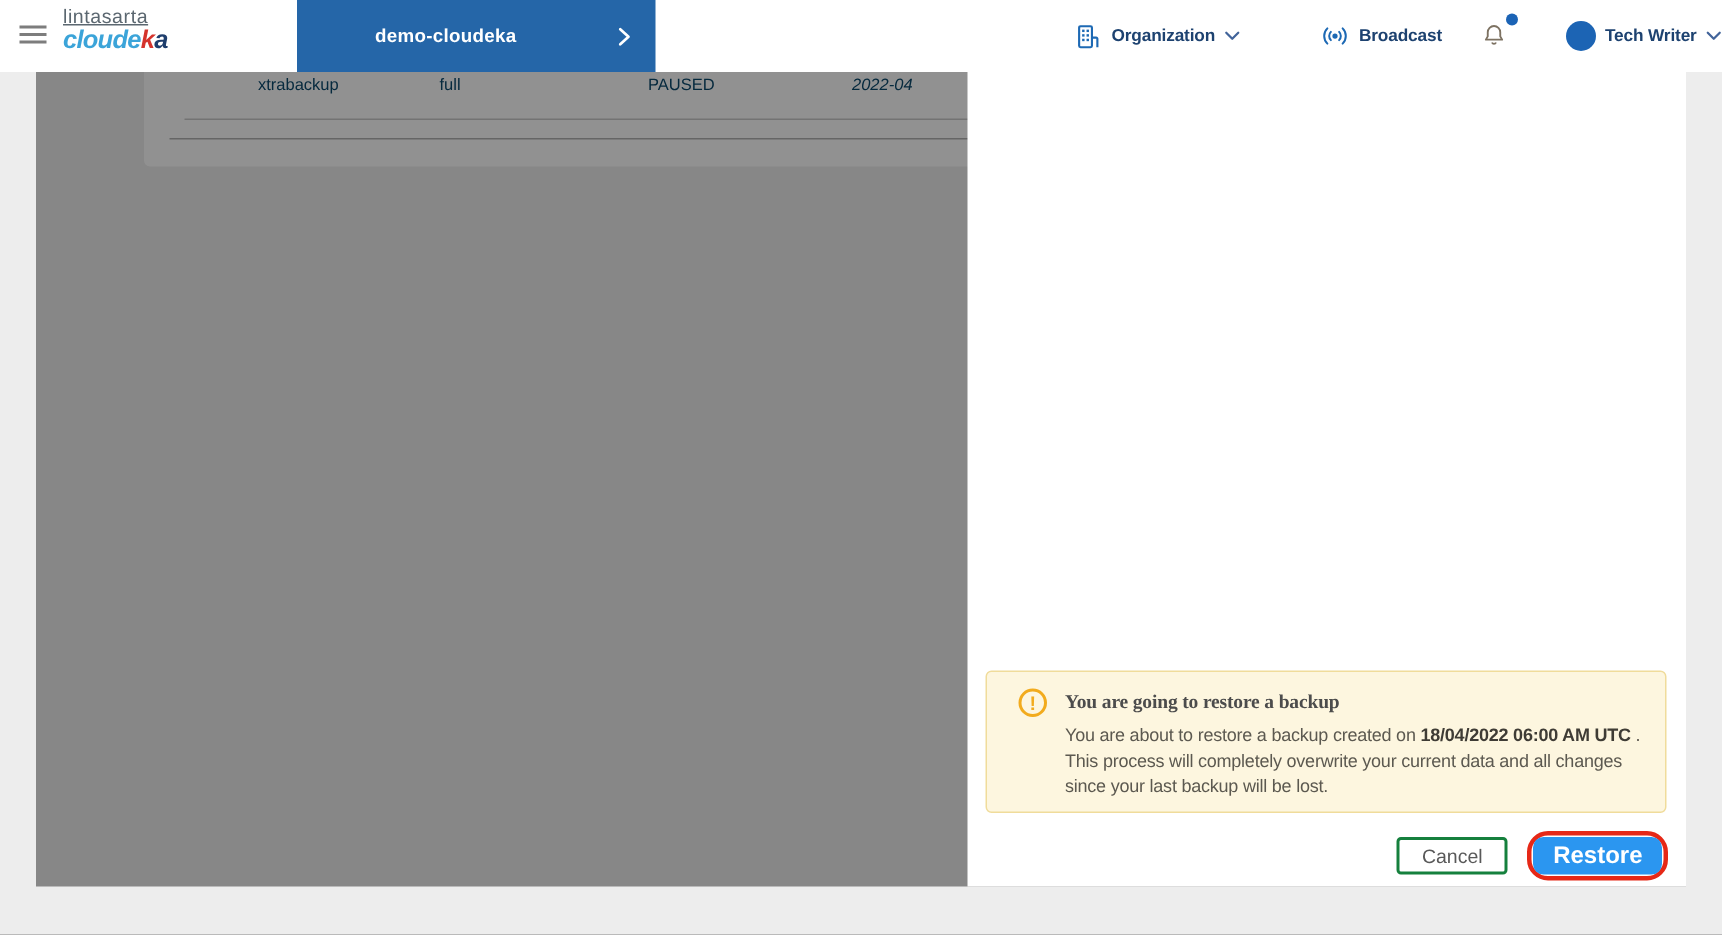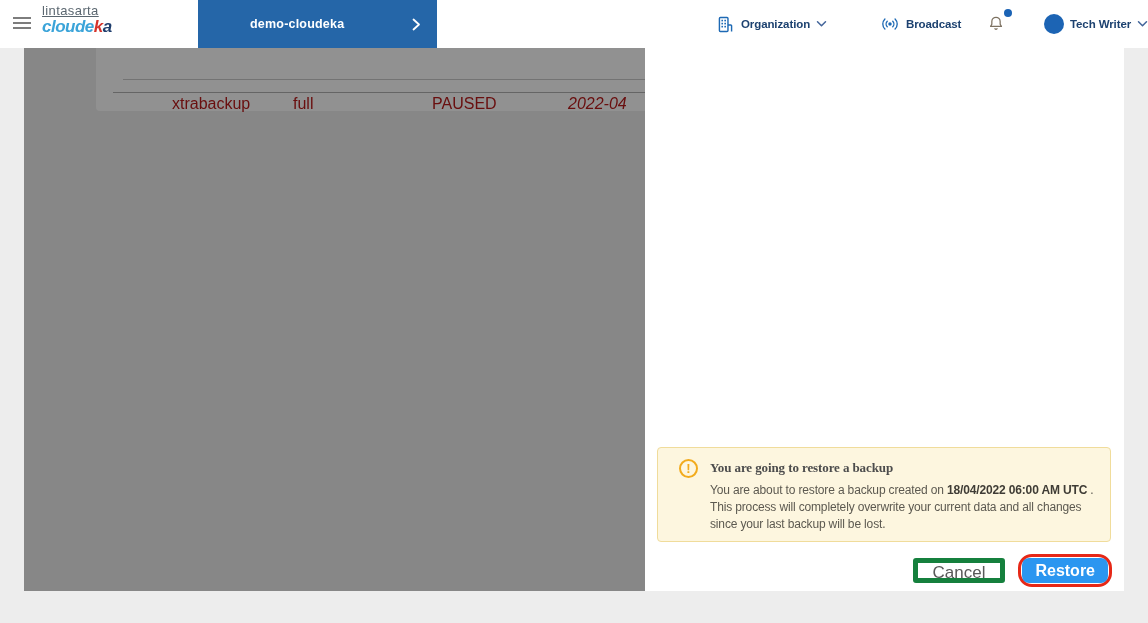--- a/index.html
+++ b/index.html
@@ -39,21 +39,21 @@
   .bell-wrap { position:relative; width:27px; height:48px; }
   .bell-wrap svg { position:absolute; left:0; top:14px; }
   .notif-dot { position:absolute; left:18px; top:9px; width:8px; height:8px; border-radius:50%; background:#1b63b5; }
   .avatar { width:20px; height:20px; border-radius:50%; background:#1c64b4; }
 
   
   .content-card {
     position:absolute; left:96px; top:48px; width:562px; height:63px;
     background:#ffffff; border-radius:0 0 4px 4px; z-index:1;
   }
-  .cell { position:absolute; top:3px; font-size:16px; color:#b91c1c; white-space:nowrap;margin-top:44px; }
+  .cell { position:absolute; top:3px; font-size:11px; color:#0c4a6e; white-space:nowrap; }
   .cell-name    { left:76px; }
   .cell-type    { left:197px; }
   .cell-status  { left:336px; }
   .cell-created { left:472px;font-style:italic; }
   .row-divider-1 { position:absolute; left:27px; right:0; top:31px; height:1px; background:#cbcbcb; }
   .row-divider-2 { position:absolute; left:17px; right:0; top:44px; height:1px; background:#b2b2b2; }
 
   .overlay {
     position:absolute; left:24px; top:48px; width:1100px; height:543px;
     background:rgba(0,0,0,0.43); z-index:10; cursor:pointer;
@@ -74,22 +74,22 @@
     border:2px solid #f2ab1d; border-radius:50%;
     color:#f2ab1d; font-weight:bold; font-size:13px; line-height:15px; text-align:center;
   }
   .warn-icon::after { content:"!"; }
   .alert-title { font-size:13px; font-weight:600; color:#4c4c4c; margin-bottom:6px; letter-spacing:-.1px;font-family:Liberation Serif, serif; }
   .alert-body  { font-size:12px; line-height:17px; color:#5c5950; letter-spacing:-.15px; }
   .alert-body b { color:#3f3c35; }
 
   .drawer-footer { position:absolute; right:12px; bottom:4px; display:flex; align-items:center; gap:13px; }
   .btn-cancel {
-    height:25px; padding:0 15px; background:#ffffff; border:5px solid #15803d;
-    border-radius:3px; font-size:17px; color:#595959; font-family:inherit; cursor:pointer;
+    height:25px; padding:0 15px; background:#ffffff; border:2px solid #15803d;
+    border-radius:3px; font-size:13px; color:#595959; font-family:inherit; cursor:pointer;
   }
   .restore-ring { display:inline-block; border:3px solid #e62817; border-radius:14px; padding:1px; }
   .btn-restore {
     height:25px; padding:0 13px; background:#2b96f0; border:none; border-radius:7px;
     font-size:16px; font-weight:600; color:#ffffff; font-family:inherit; cursor:pointer;
   }
 </style>
 </head>
 <body>
 

